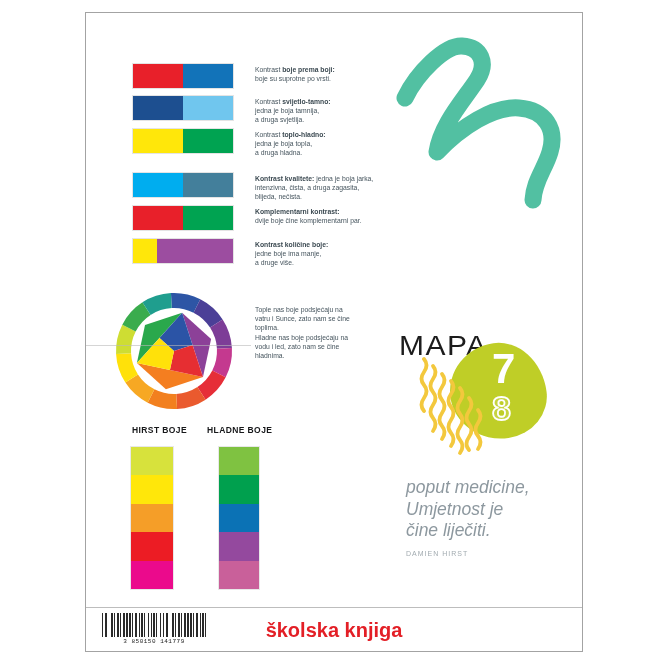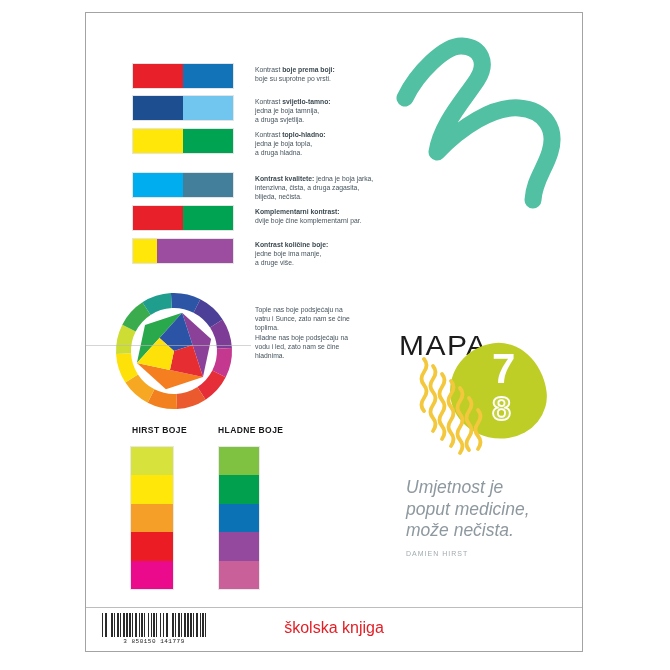--- a/index.html
+++ b/index.html
@@ -46,21 +46,21 @@
   .quote .ln{font-style:italic;font-size:17.5px;line-height:21.5px;}
   .quote .author{margin-top:8px;font-size:7px;letter-spacing:1px;color:#a2abb0;font-style:normal;}
 
   
   .footer-line{position:absolute;left:0;right:0;top:594px;height:1px;background:#bdbdbd;}
   .barcode{position:absolute;left:12px;top:600px;width:112px;background:#fff;text-align:center;}
   .barcode .bars{height:24px;margin:0 4px;
     background:repeating-linear-gradient(90deg,#2a2a2a 0 1.2px,#fff 1.2px 2.6px,#2a2a2a 2.6px 4.6px,
       #fff 4.6px 5.6px,#2a2a2a 5.6px 6.4px,#fff 6.4px 9px,#2a2a2a 9px 10.6px,#fff 10.6px 12.2px);}
   .barcode .digits{font-family:"Liberation Mono", monospace;font-size:6px;color:#222;margin-top:1px;letter-spacing:.5px;}
-  .publisher{position:absolute;left:0;right:0;top:606px;text-align:center;font-size:16px;font-weight:normal;}
+  .publisher{position:absolute;left:0;right:0;top:606px;text-align:center;font-size:20px;font-weight:bold;}
 </style>
 </head>
 <body>
 
 <div class="stage">
   <div class="card">
 
     <svg class="doodle" viewBox="0 0 180 195">
       <path d="M 14 65 C 26 40, 54 12, 71 13 C 90 14, 97 30, 86 47 C 72 68, 50 92, 46 119
                C 70 94, 102 73, 128 75 C 154 77, 166 96, 159 119 C 154 136, 143 148, 142 167" fill="none" stroke-width="17" stroke-linecap="round" stroke-linejoin="round" stroke="#52c0a2"></path>
@@ -158,21 +158,21 @@
       </svg>
     <div class="wheel-note">Tople nas boje podsjećaju na
 vatru i Sunce, zato nam se čine
 toplima.
 Hladne nas boje podsjećaju na
 vodu i led, zato nam se čine
 hladnima.</div>
     <div class="crease"></div>
 
     <div class="pal-label" style="left:46px;top:412px">HIRST BOJE</div>
-    <div class="pal-label" style="left:132px;top:412px">HLADNE BOJE</div>
+    <div class="pal-label" style="left:121px;top:412px">HLADNE BOJE</div>
 
     <div class="pal-col" style="left:45px;top:434px;width:42px">
       <div class="chip" style="background-color: rgb(215, 226, 60);"></div>
       <div class="chip" style="background-color: rgb(255, 231, 10);"></div>
       <div class="chip" style="background-color: rgb(245, 158, 40);"></div>
       <div class="chip" style="background-color: rgb(236, 28, 36);"></div>
       <div class="chip" style="background-color: rgb(235, 10, 140);"></div>
     </div>
     <div class="pal-col" style="left:133px;top:434px;width:40px">
       <div class="chip" style="background-color: rgb(127, 194, 65);"></div>
@@ -196,23 +196,23 @@
       </g>
     </svg>
 
     <div class="badge">
       <div class="blob" style="background-color: rgb(191, 206, 39);"></div>
       <div class="grade7">7</div>
       <div class="grade8">8</div>
     </div>
 
     <div class="quote">
+      <div class="ln">poput medicine,</div>
       <div class="ln">Umjetnost je</div>
-      <div class="ln">poput medicine,</div>
-      <div class="ln">može nečista.</div>
+      <div class="ln">čine liječiti.</div>
       <div class="author">DAMIEN HIRST</div>
     </div>
 
     <div class="footer-line"></div>
     <div class="barcode">
       <div class="bars"></div>
       <div class="digits">3 850150 141779</div>
     </div>
     <div class="publisher" style="color: rgb(227, 31, 38);">školska knjiga</div>
 

